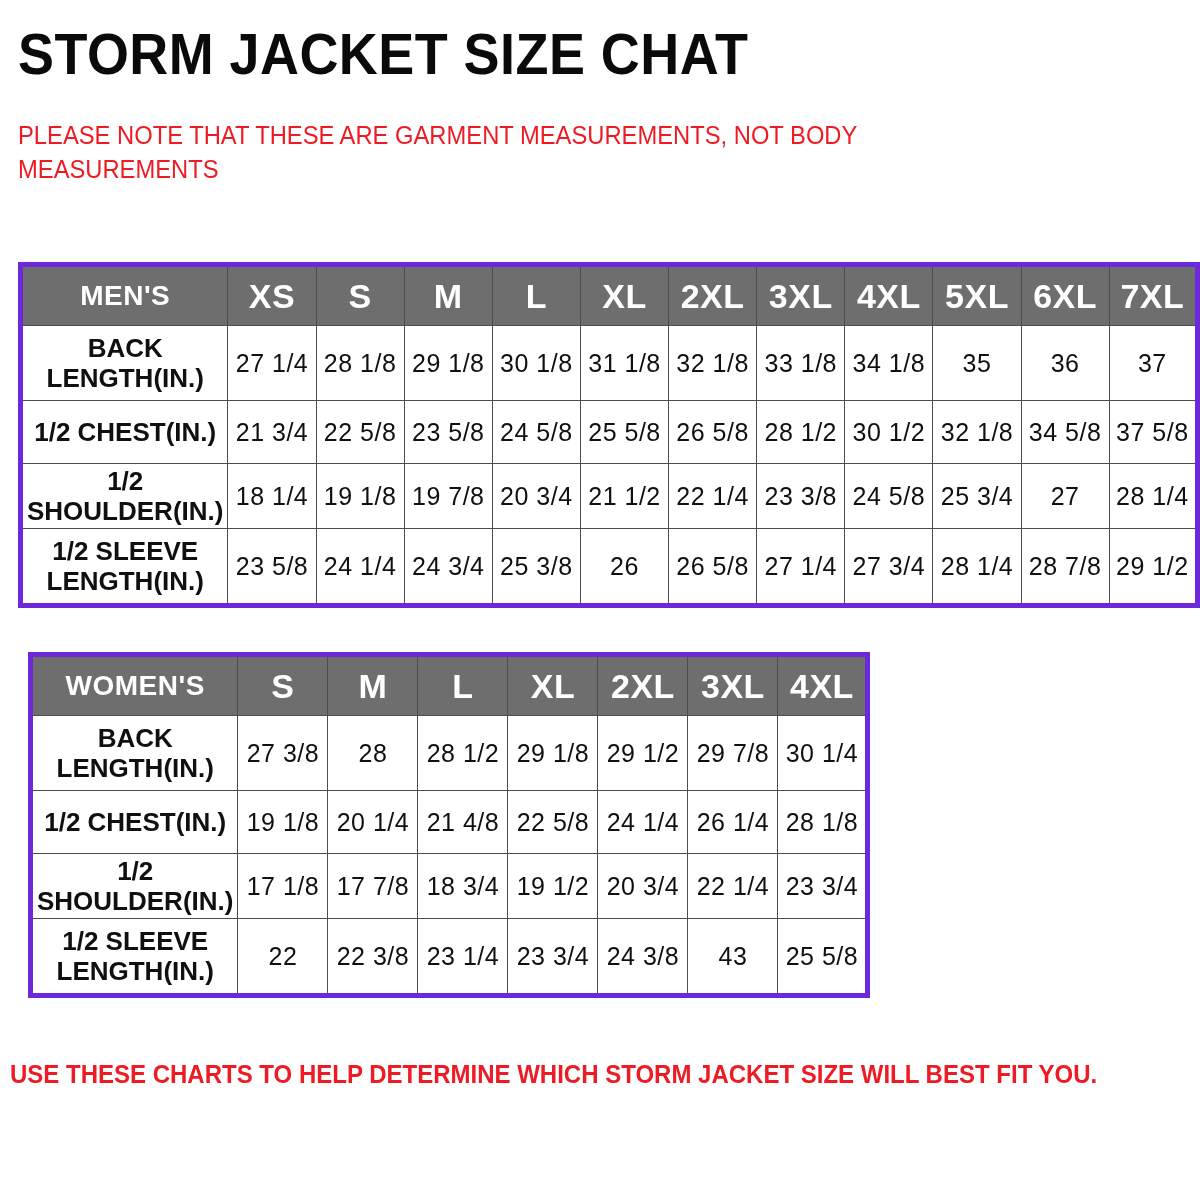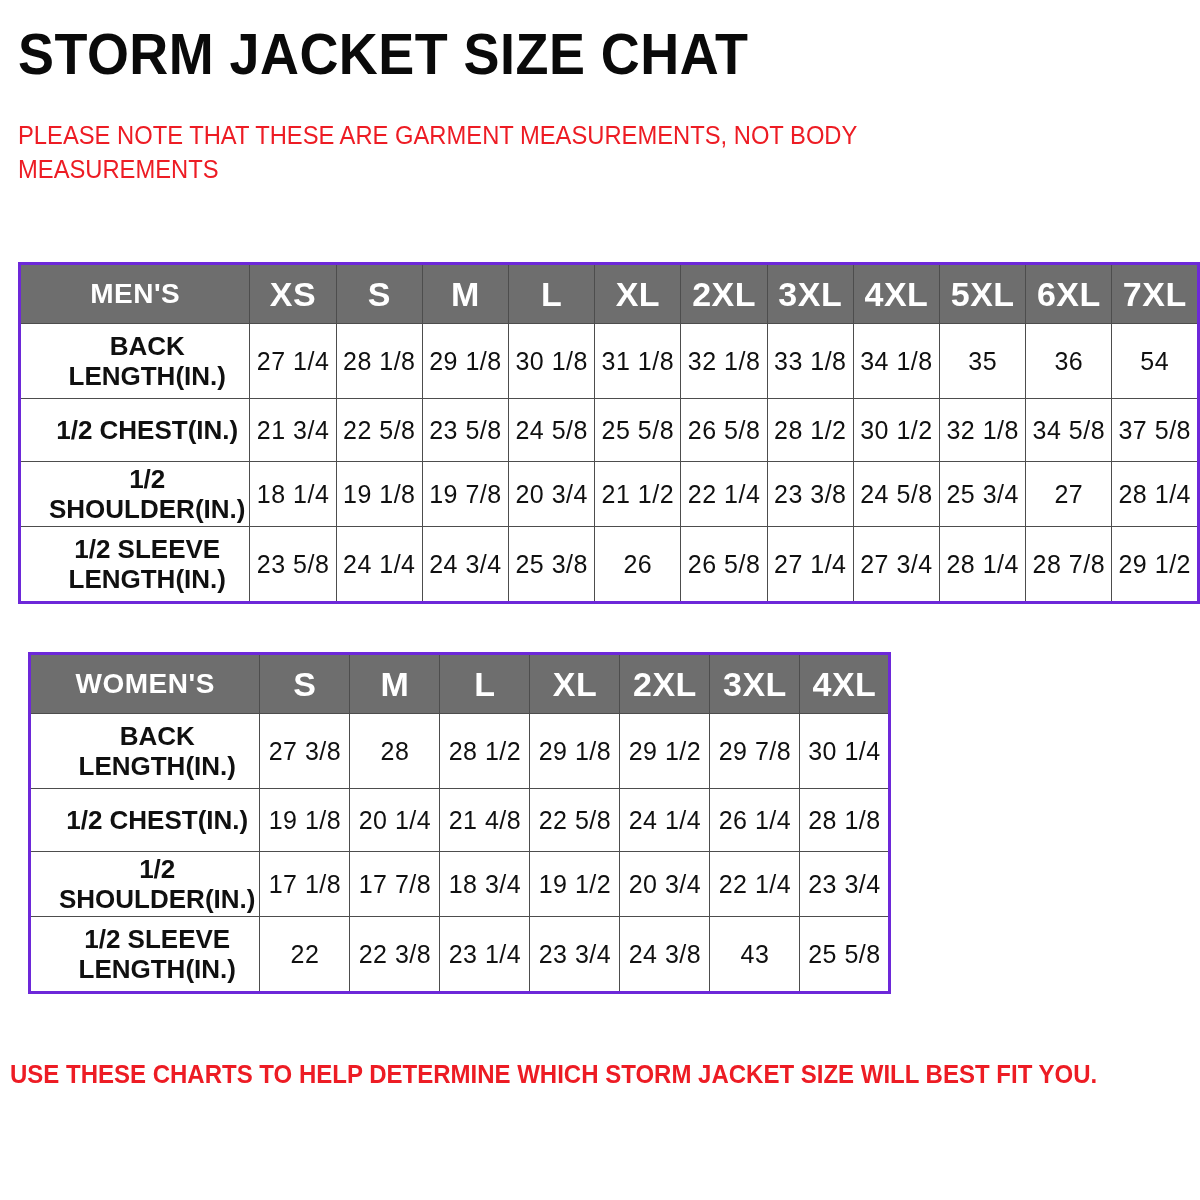--- a/index.html
+++ b/index.html
@@ -57,21 +57,21 @@
   
   .chart-block {
     position: absolute;
   }
   #mens-block { left: 18px; top: 262px; }
   #womens-block { left: 28px; top: 652px; }
 
   table.size-table {
     border-collapse: collapse;
     table-layout: fixed;
-    border: 3px solid #6d28d9;
+    border: 5px solid #6d28d9;
   }
   table.size-table th,
   table.size-table td {
     border: 1px solid #4d4d4d;
     text-align: center;
     vertical-align: middle;
     padding: 0;
   }
   table.size-table thead th {
     background: #6e6e6e;
@@ -100,21 +100,21 @@
     padding: 2px 4px;
   }
   table.size-table tbody tr.tall td {
     height: 70px;
   }
   .val {
     display: inline-block;
     white-space: nowrap;
     letter-spacing: 0.5px;
   }
-  .rh-line { display: block; margin-left: 24px; }
+  .rh-line { display: block; }
 
   
   #mens-table col.c-label { width: 196px; }
   #mens-table col.c-size  { width: 89px; }
 
   
   #womens-table col.c-label { width: 196px; }
   #womens-table col.c-size  { width: 90px; }
 
   
@@ -183,21 +183,21 @@
             <td><span class="val">27 1/4</span></td>
             <td><span class="val">28 1/8</span></td>
             <td><span class="val">29 1/8</span></td>
             <td><span class="val">30 1/8</span></td>
             <td><span class="val">31 1/8</span></td>
             <td><span class="val">32 1/8</span></td>
             <td><span class="val">33 1/8</span></td>
             <td><span class="val">34 1/8</span></td>
             <td><span class="val">35</span></td>
             <td><span class="val">36</span></td>
-            <td><span class="val">54</span></td>
+            <td><span class="val">37</span></td>
           </tr>
           <tr>
             <td class="row-head">
               <span class="rh-line">1/2  CHEST(IN.)</span>
             </td>
             <td><span class="val">21 3/4</span></td>
             <td><span class="val">22 5/8</span></td>
             <td><span class="val">23 5/8</span></td>
             <td><span class="val">24 5/8</span></td>
             <td><span class="val">25 5/8</span></td>

